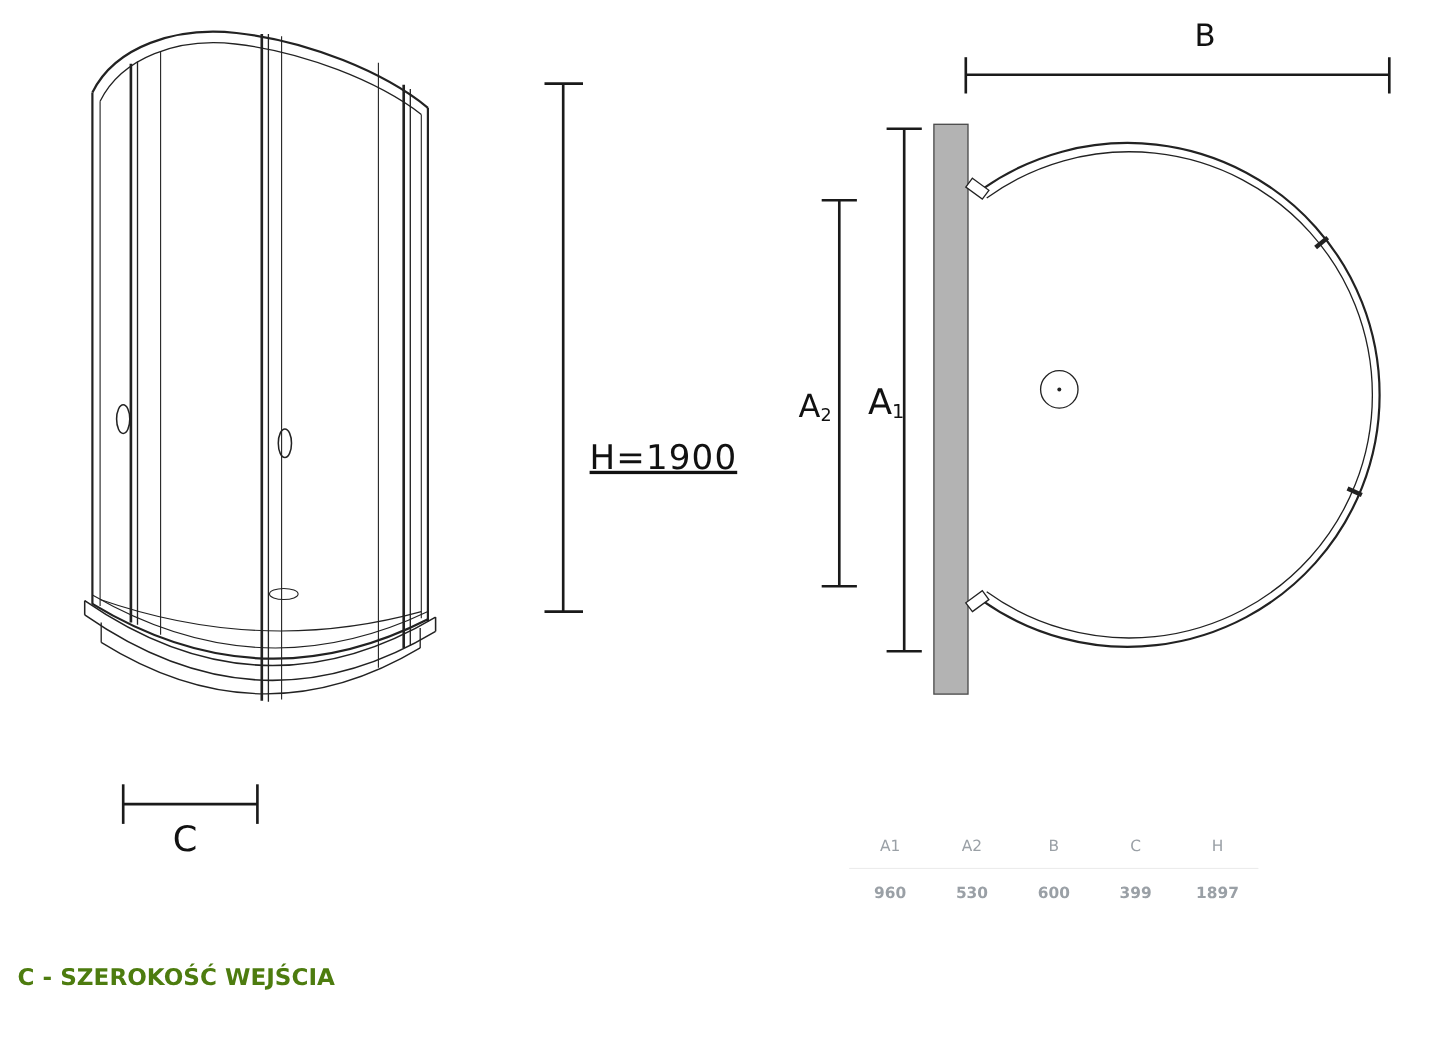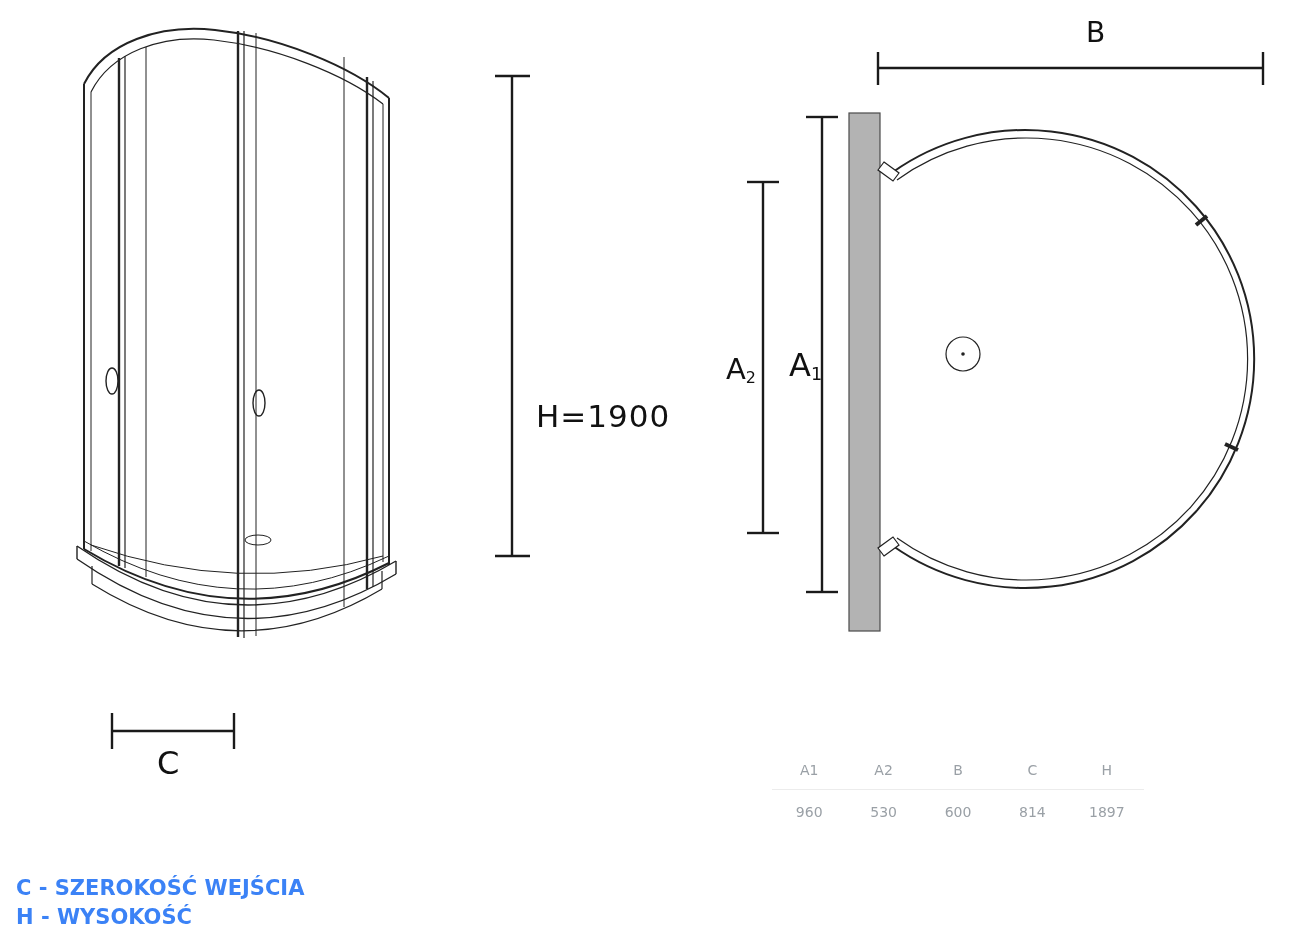--- a/index.html
+++ b/index.html
@@ -19,21 +19,21 @@
     position: absolute;
     left: 0;
     top: 0;
   }
   .lbl {
     position: absolute;
     color: #111111;
     white-space: nowrap;
     user-select: none;
   }
-  .h-label  { left: 536px; top: 398px; font-size: 31px; letter-spacing: 1px; }
+  .h-label  { left: 536px; top: 398px; font-size: 31px; letter-spacing: 1px; text-decoration: underline; }
   .c-label  { left: 157px; top: 744px; font-size: 32px; }
   .b-label  { left: 1086px; top: 16px;  font-size: 28px; }
   .a1-label { left: 789px; top: 346px; font-size: 32px; }
   .a2-label { left: 726px; top: 352px; font-size: 29px; }
   .a1-label sub, .a2-label sub {
     font-size: 0.55em;
     vertical-align: baseline;
     position: relative;
     top: 0.25em;
   }
@@ -52,28 +52,29 @@
   .spec-row .cell {
     flex: 1 1 0;
     text-align: center;
   }
   .spec-row.head {
     padding-bottom: 11px;
     border-bottom: 1px solid #ececec;
   }
   .spec-row.vals {
     padding-top: 14px;
+    font-weight: bold;
   }
   .legend {
     position: absolute;
     left: 16px;
     top: 874px;
     font-size: 21px;
     font-weight: bold;
-    color: #3b82f6;
+    color: #4d7c0f;
     line-height: 29px;
   }
 </style>
 </head>
 <body>
 
 <div class="canvas">
 
   <svg class="art" width="1312" height="946" viewBox="0 0 1312 946">
 
@@ -177,23 +178,22 @@
       <div class="cell">A1</div>
       <div class="cell">A2</div>
       <div class="cell">B</div>
       <div class="cell">C</div>
       <div class="cell">H</div>
     </div>
     <div class="spec-row vals">
       <div class="cell">960</div>
       <div class="cell">530</div>
       <div class="cell">600</div>
-      <div class="cell">814</div>
+      <div class="cell">399</div>
       <div class="cell">1897</div>
     </div>
   </div>
 
   <div class="legend">
     <div>C - SZEROKOŚĆ WEJŚCIA</div>
-    <div>H - WYSOKOŚĆ</div>
   </div>
 
 </div>
 
 </body></html>

